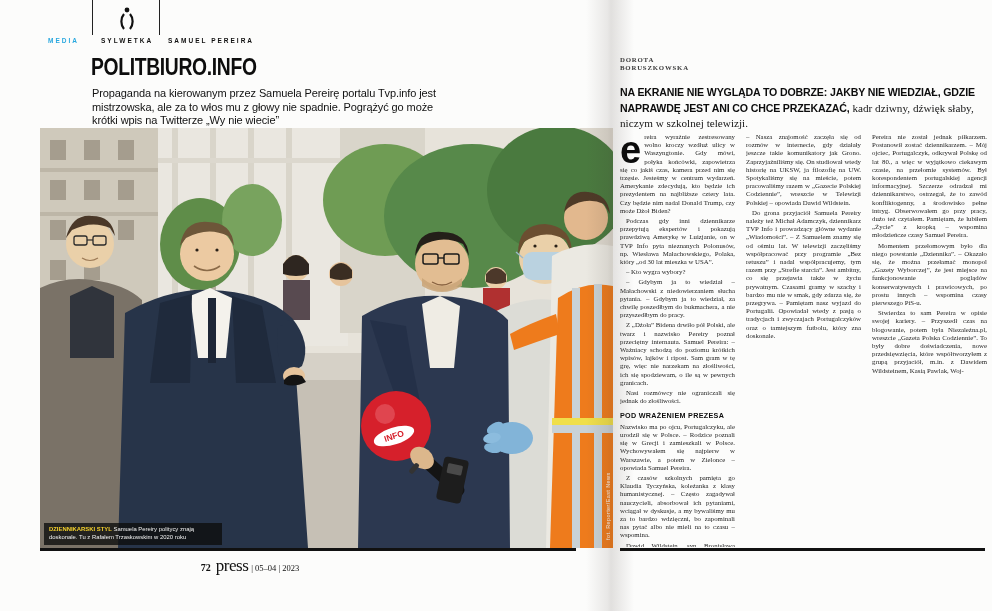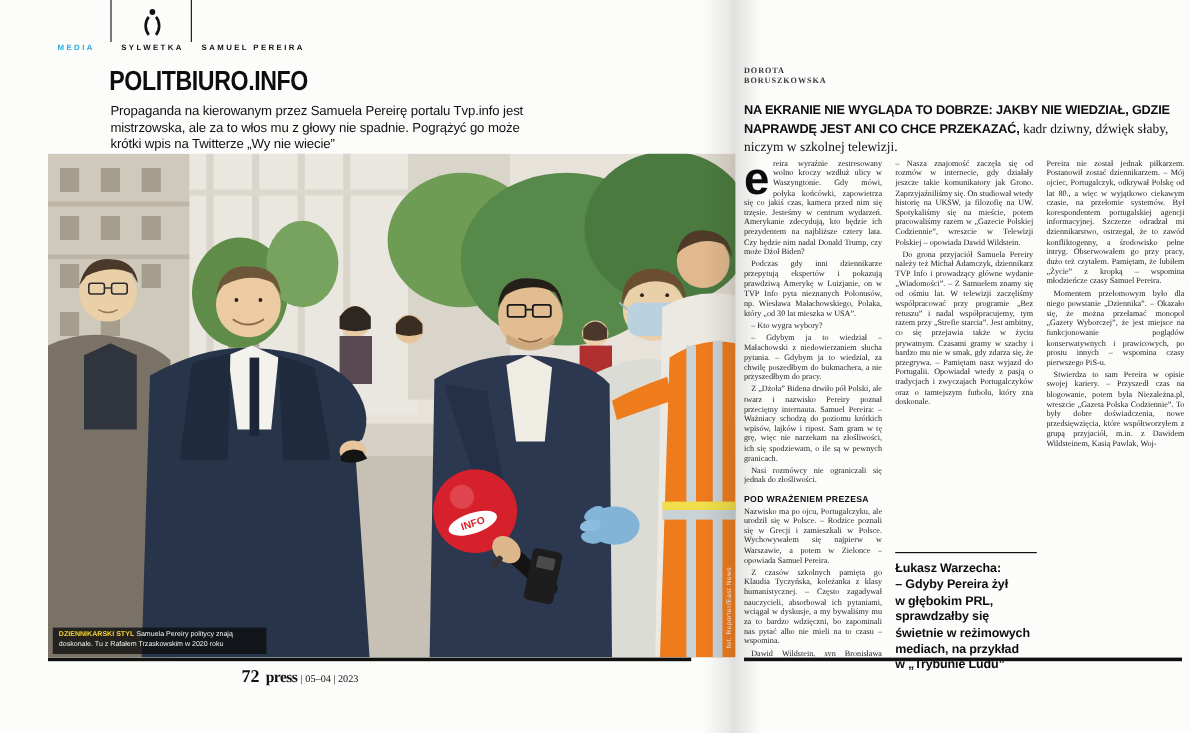--- a/index.html
+++ b/index.html
@@ -58,22 +58,22 @@
                 border-top:1.5px solid #111; padding-top:7px;
                 font-weight:bold; font-size:10.4px; line-height:13.4px;
                 letter-spacing:-0.1px; white-space:pre-line; color:#0c0c0c; }
 
   
   .footer-rule { position:absolute; top:548px; height:3px; background:#111; }
   .fr-left { left:40px; width:536px; } .fr-right { left:620px; width:365px; }
   .footer { position:absolute; top:556px; font-family:"Liberation Serif",serif;
             font-size:8.5px; color:#111; text-align:center; }
   .footer-left { left:40px; width:420px; } .footer-right { left:620px; width:280px; }
-  .f-page { font-weight:bold; font-size:15px; }
-  .f-brand { font-weight:bold; font-size:13px; letter-spacing:-0.5px; padding:0 3px; }
+  .f-page { font-weight:bold; font-size:10px; }
+  .f-brand { font-weight:normal; font-size:17px; letter-spacing:-0.5px; padding:0 3px; }
 
   .gutter { position:absolute; left:586px; top:0; width:48px; height:611px; pointer-events:none;
             background:linear-gradient(to right, rgba(0,0,0,0) 0%, rgba(60,50,45,0.10) 45%,
                        rgba(60,50,45,0.14) 52%, rgba(0,0,0,0) 100%); }
 </style>
 </head>
 <body>
 
 <div class="spread">
 
@@ -265,26 +265,19 @@
   <div class="col" id="col2">
       <p>– Nasza znajomość zaczęła się od rozmów w internecie, gdy działały jeszcze takie komunikatory jak Grono. Zaprzyjaźniliśmy się. On studiował wtedy historię na UKSW, ja filozofię na UW. Spotykaliśmy się na mieście, potem pracowaliśmy razem w „Gazecie Polskiej Codziennie”, wreszcie w Telewizji Polskiej – opowiada Dawid Wildstein.</p>
       <p>Do grona przyjaciół Samuela Pereiry należy też Michał Adamczyk, dziennikarz TVP Info i prowadzący główne wydanie „Wiadomości”. – Z Samuelem znamy się od ośmiu lat. W telewizji zaczęliśmy współpracować przy programie „Bez retuszu” i nadal współpracujemy, tym razem przy „Strefie starcia”. Jest ambitny, co się przejawia także w życiu prywatnym. Czasami gramy w szachy i bardzo mu nie w smak, gdy zdarza się, że przegrywa. – Pamiętam nasz wyjazd do Portugalii. Opowiadał wtedy z pasją o tradycjach i zwyczajach Portugalczyków oraz o tamtejszym futbolu, który zna doskonale.</p>
     </div>
   <div class="col" id="col3">
       <p>Pereira nie został jednak piłkarzem. Postanowił zostać dziennikarzem. – Mój ojciec, Portugalczyk, odkrywał Polskę od lat 80., a więc w wyjątkowo ciekawym czasie, na przełomie systemów. Był korespondentem portugalskiej agencji informacyjnej. Szczerze odradzał mi dziennikarstwo, ostrzegał, że to zawód konfliktogenny, a środowisko pełne intryg. Obserwowałem go przy pracy, dużo też czytałem. Pamiętam, że lubiłem „Życie” z kropką – wspomina młodzieńcze czasy Samuel Pereira.</p>
       <p>Momentem przełomowym było dla niego powstanie „Dziennika”. – Okazało się, że można przełamać monopol „Gazety Wyborczej”, że jest miejsce na funkcjonowanie poglądów konserwatywnych i prawicowych, po prostu innych – wspomina czasy pierwszego PiS-u.</p>
       <p>Stwierdza to sam Pereira w opisie swojej kariery. – Przyszedł czas na blogowanie, potem była Niezależna.pl, wreszcie „Gazeta Polska Codziennie”. To były dobre doświadczenia, nowe przedsięwzięcia, które współtworzyłem z grupą przyjaciół, m.in. z Dawidem Wildsteinem, Kasią Pawlak, Woj-</p>
     </div>
 
-  <div class="pull-quote">Łukasz Warzecha:
-– Gdyby Pereira żył
-w głębokim PRL,
-sprawdzałby się
-świetnie w reżimowych
-mediach, na przykład
-w „Trybunie Ludu”</div>
 
   <div class="footer-rule fr-left"></div>
   <div class="footer-rule fr-right"></div>
   <div class="footer footer-left"><span class="f-page">72</span> <span class="f-brand">press</span><span>| 05–04 | 2023</span></div>
 
   <div class="gutter"></div>
 </div>
 
 </body></html>

